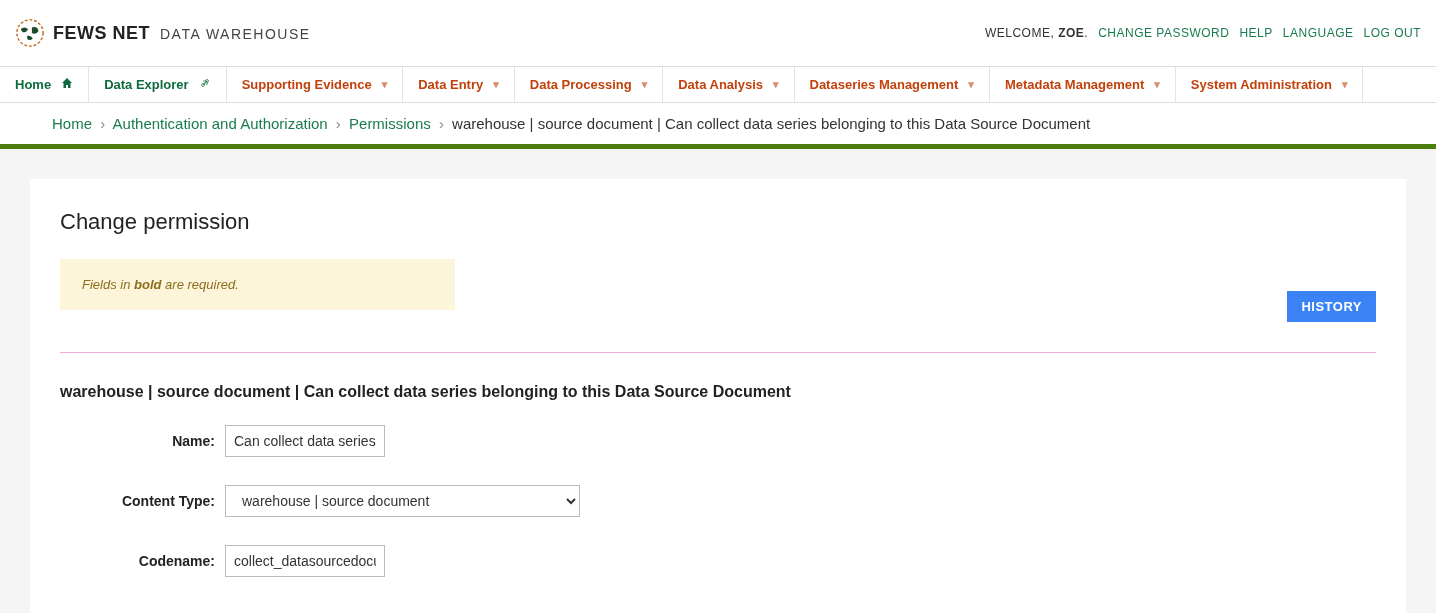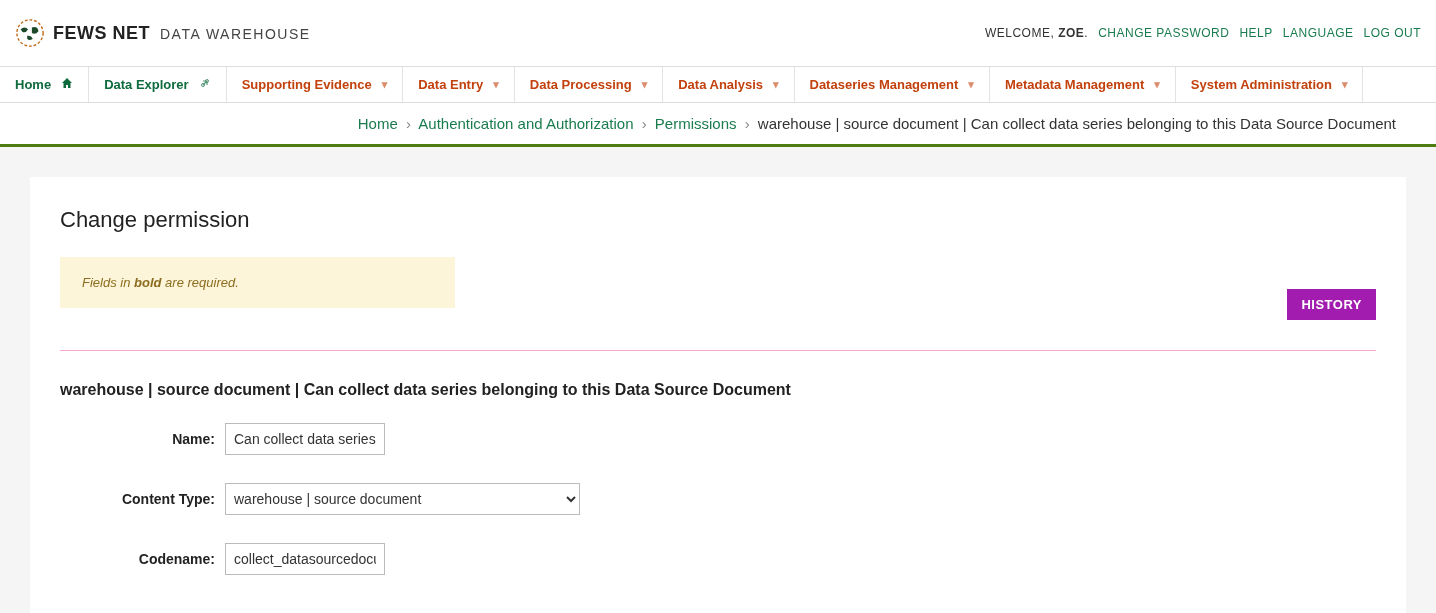--- a/index.html
+++ b/index.html
@@ -71,25 +71,24 @@
     font-size: 13px;
     font-weight: 600;
     color: #c2410c;
     cursor: pointer;
     white-space: nowrap;
   }
   .nav-item.green { color: #0e6b3d; }
   .nav-icon { font-size: 11px; opacity: 0.6; }
   .breadcrumbs {
     background: #fff;
-    border-bottom: 3px solid #4d7c0f;
-    padding: 12px 40px;
+    border-bottom: 5px solid #4d7c0f;
+    padding: 12px 52px;
     font-size: 15px;
     color: #333;
-    text-align: right;
   }
   .breadcrumbs a { color: #1a7c4e; text-decoration: none; cursor: pointer; }
   .breadcrumbs .sep { color: #888; margin: 0 4px; }
   .content-wrap {
     padding: 30px;
   }
   .card {
     background: #fff;
     padding: 30px;
   }
@@ -110,21 +109,21 @@
   .notice {
     background: #fdf5d9;
     padding: 18px 22px;
     width: 395px;
     font-size: 13px;
     color: #8c6d1f;
     font-style: italic;
   }
   .notice b { font-weight: 700; font-style: italic; }
   .history-btn {
-    background: #a21caf;
+    background: #3b82f6;
     color: #fff;
     border: none;
     padding: 8px 14px;
     font-size: 13px;
     font-weight: 700;
     letter-spacing: 0.5px;
     cursor: pointer;
     align-self: flex-end;
     margin-top: 32px;
   }
@@ -150,21 +149,21 @@
   .form-input {
     border: 1px solid #bbb;
     padding: 7px 8px;
     font-size: 14px;
     width: 160px;
     color: #333;
     font-family: inherit;
   }
   .form-select {
     border: 1px solid #bbb;
-    padding: 6px 4px;
+    padding: 6px 12px;
     font-size: 14px;
     width: 355px;
     font-family: inherit;
     background: #fff;
     color: #333;
   }
   .home-ico { font-size: 12px; color: #0e6b3d; }
   .link-ico { font-size: 12px; color: #0e6b3d; opacity: 0.7; }
   .globe-svg { width: 30px; height: 30px; }
 </style>

